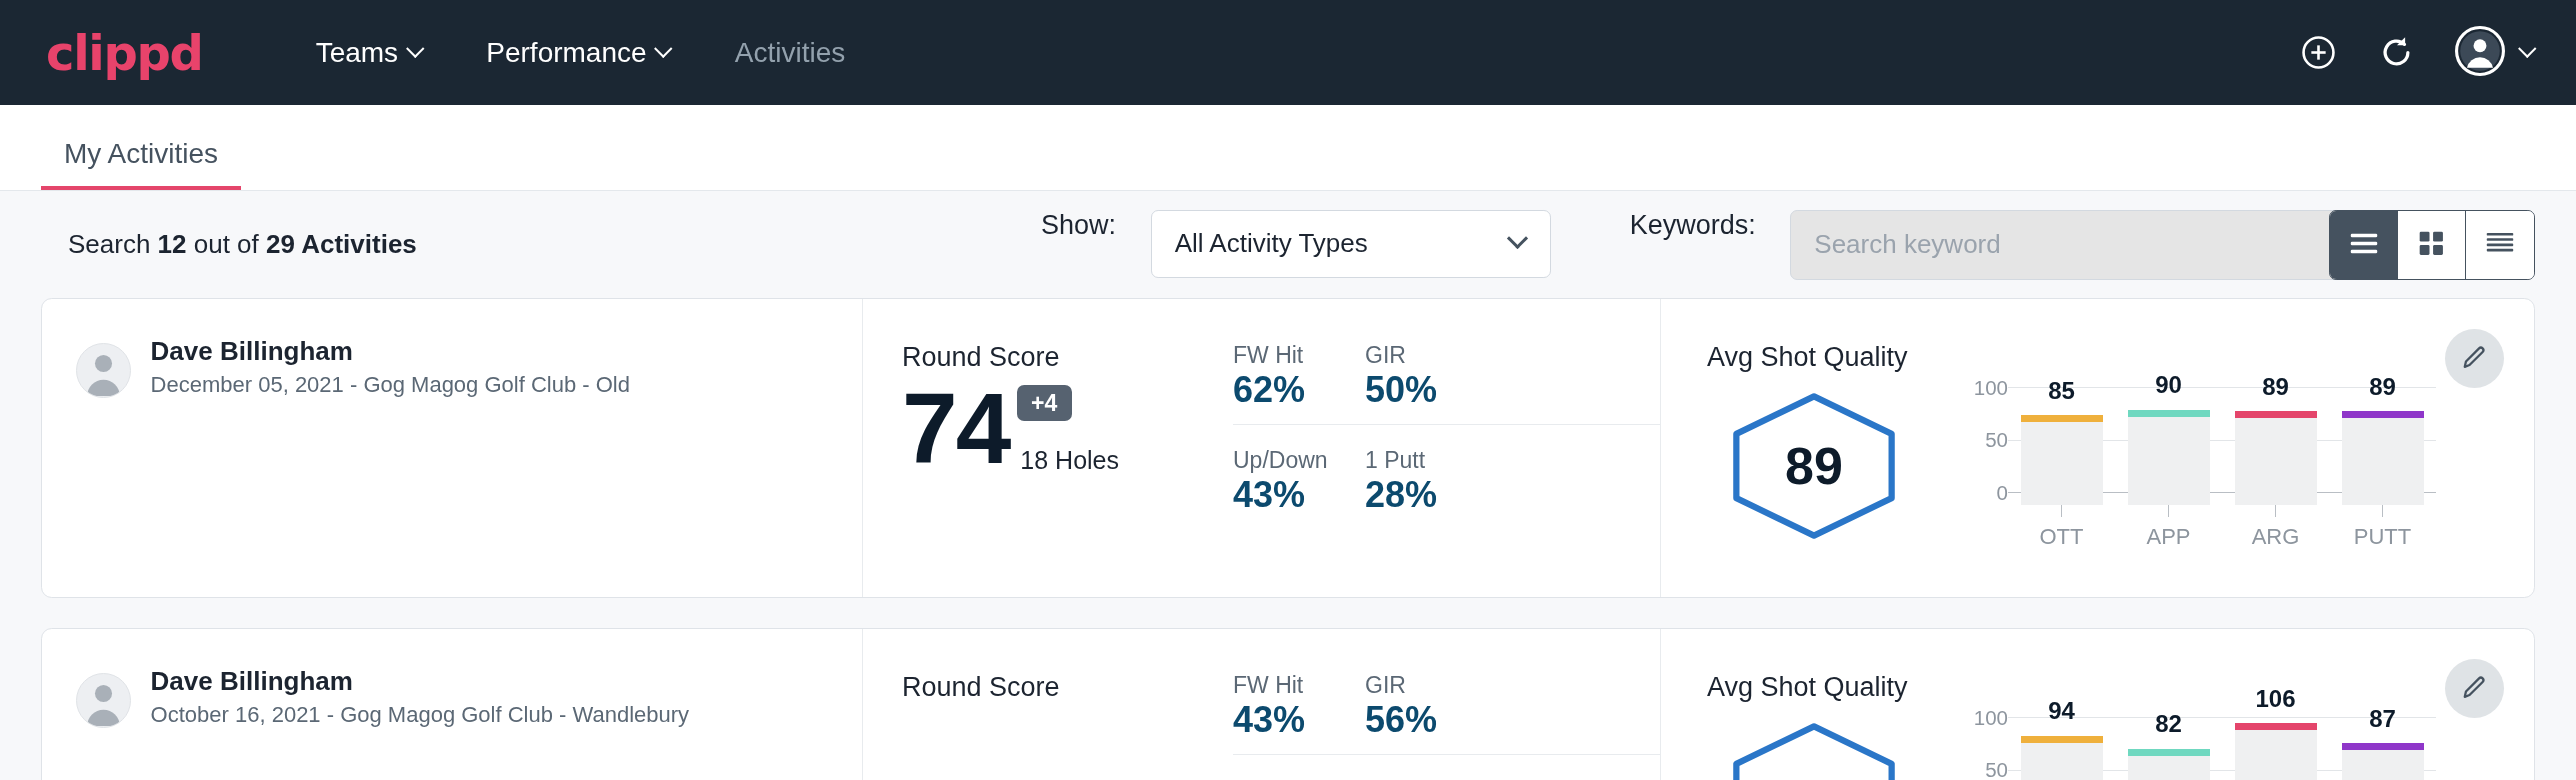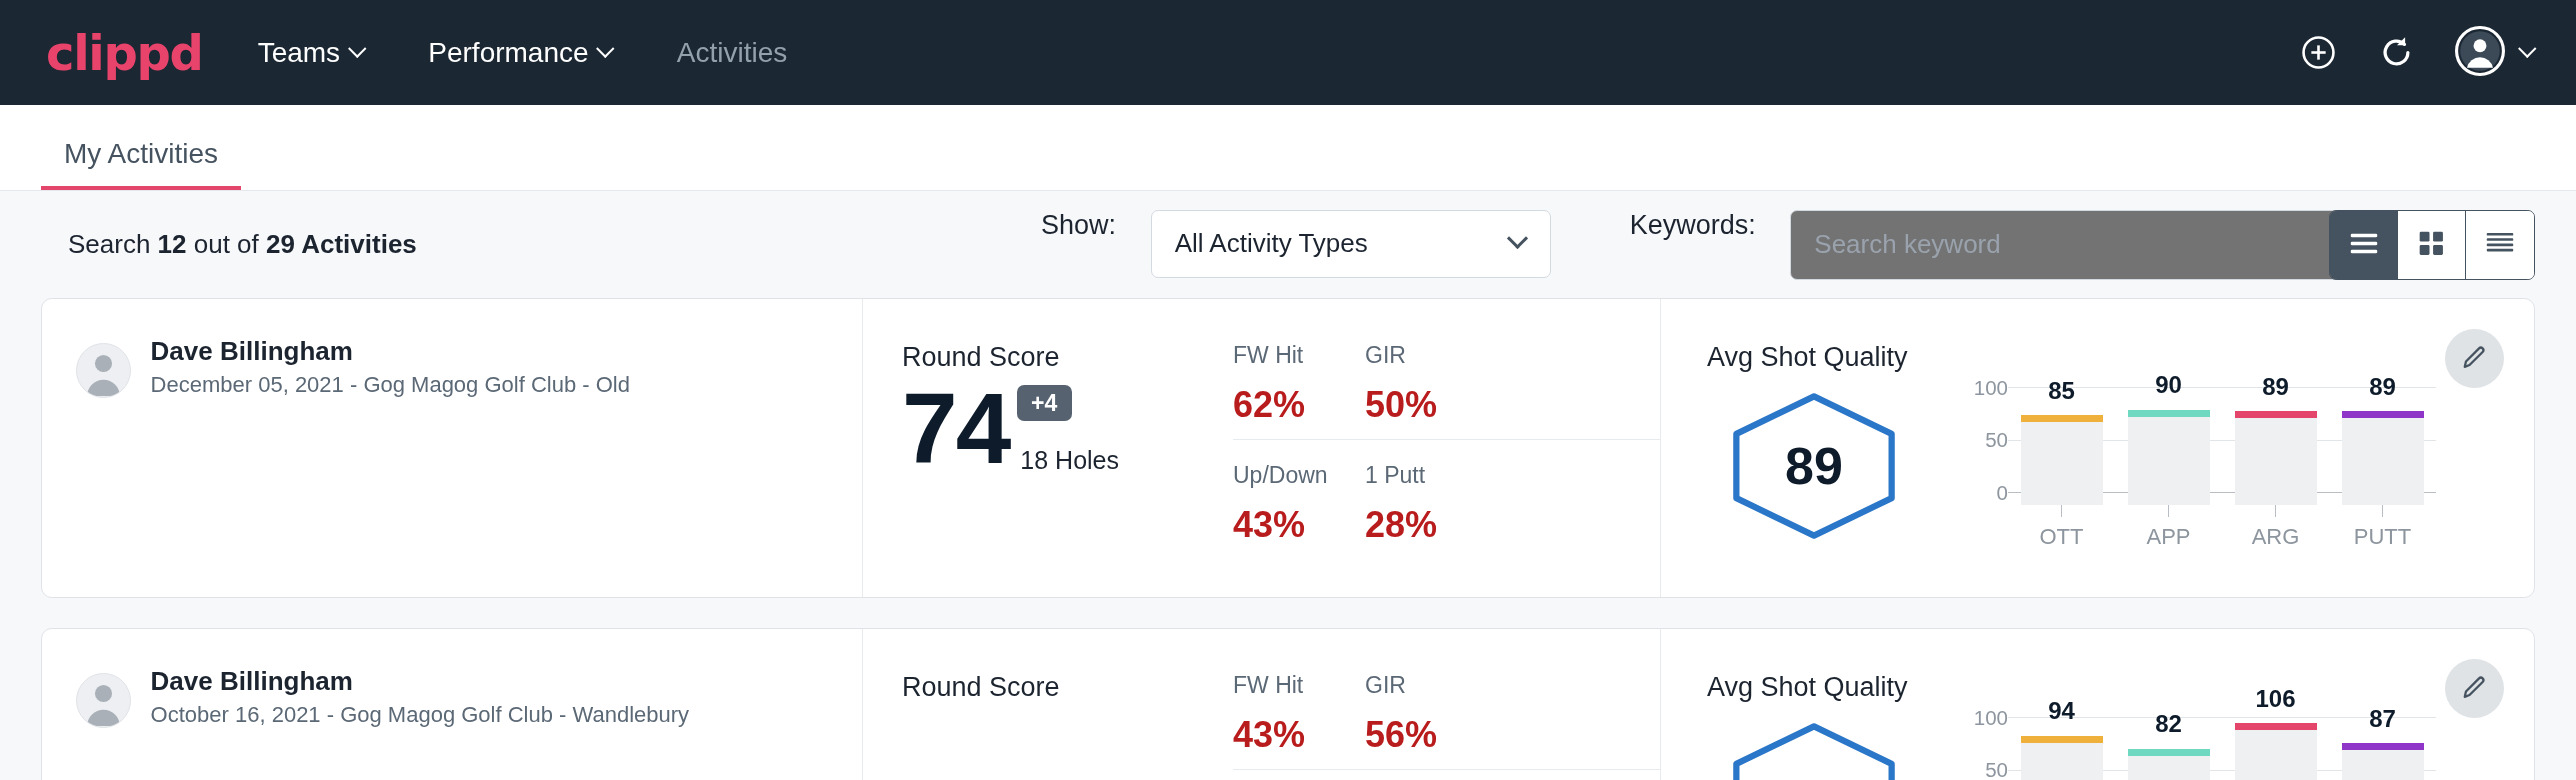--- a/index.html
+++ b/index.html
@@ -19,21 +19,21 @@
     padding: 0 46px;
     position: relative;
   }
   .brand {
     font-size: 48px;
     font-weight: 700;
     color: #e8淡;
     color: #e4days;
     color: #e8436b;
     letter-spacing: -1.3px;
-    margin-right: 30px;
+    margin-right: 88px;
     font-family: "DejaVu Sans", sans-serif;
   }
   .nav-links { display: flex; align-items: center; gap: 15px; }
   .nav-item {
     display: flex; align-items: center; gap: 10.7px;
     color: #ffffff;
     font-size: 28px;
     padding: 9px 25px;
     cursor: pointer;
     white-space: nowrap;
@@ -123,21 +123,21 @@
   .select .sel-chev {
     position: absolute; right: 25px;
     width: 15px; height: 15px;
     border-right: 3.6px solid #45525f;
     border-bottom: 3.6px solid #45525f;
     transform: rotate(45deg) translate(-3.6px,-3.6px);
   }
   .keywords-label { font-size: 27px; color: #1c2430; margin: 0 19.6px 0 64px; }
   .search {
     width: 616px; height: 70px;
-    background: #737373;
+    background: #e5e5e5;
     border: 0.9px solid #d3d9e0;
     border-radius: 7.1px;
     padding: 0 23px;
     font-size: 26px;
     color: #1c2430;
     font-family: "Liberation Sans", sans-serif;
   }
   .search::placeholder { color: #9aa3ad; }
 
   .view-toggle {
@@ -196,21 +196,21 @@
     padding: 4.5px 14.3px;
     align-self: flex-start;
     margin-left: 7.1px;
   }
   .holes { font-size: 25px; color: #1c2430; margin-left: 10.7px; text-align: right; }
 
   .sec-stats { width: 428px; padding-top: 43px; justify-content: flex-start; border-right: 0.9px solid #e8ebee; }
   .stat-grid { display: grid; grid-template-columns: 132px 1fr; row-gap: 8px; }
   .stat { padding-right: 37px; }
   .stat-lbl { font-size: 23px; color: #5b6875; }
-  .stat-val { font-size: 36px; font-weight: 700; color: #b91c1c; margin-top: 15px; }
+  .stat-val { font-size: 36px; font-weight: 700; color: #0c4a6e; margin-top: 0; }
   .stat.b { border-bottom: 0.9px solid #e8ebee; padding-bottom: 12.5px; margin-bottom: 14.3px; }
 
   .sec-quality { flex: 1; padding-left: 46px; padding-top: 43px; justify-content: flex-start; }
   .q-row { display: flex; align-items: flex-start; margin-top: 9px; }
   .hexwrap { width: 214px; display: flex; justify-content: center; padding-top: 9px;}
   .hex { position: relative; width: 166px; height: 150px; }
   .hex-val {
     position: absolute; inset: 0;
     display: flex; align-items: center; justify-content: center;
     font-size: 52px; font-weight: 700; color: #0d1b2a;

